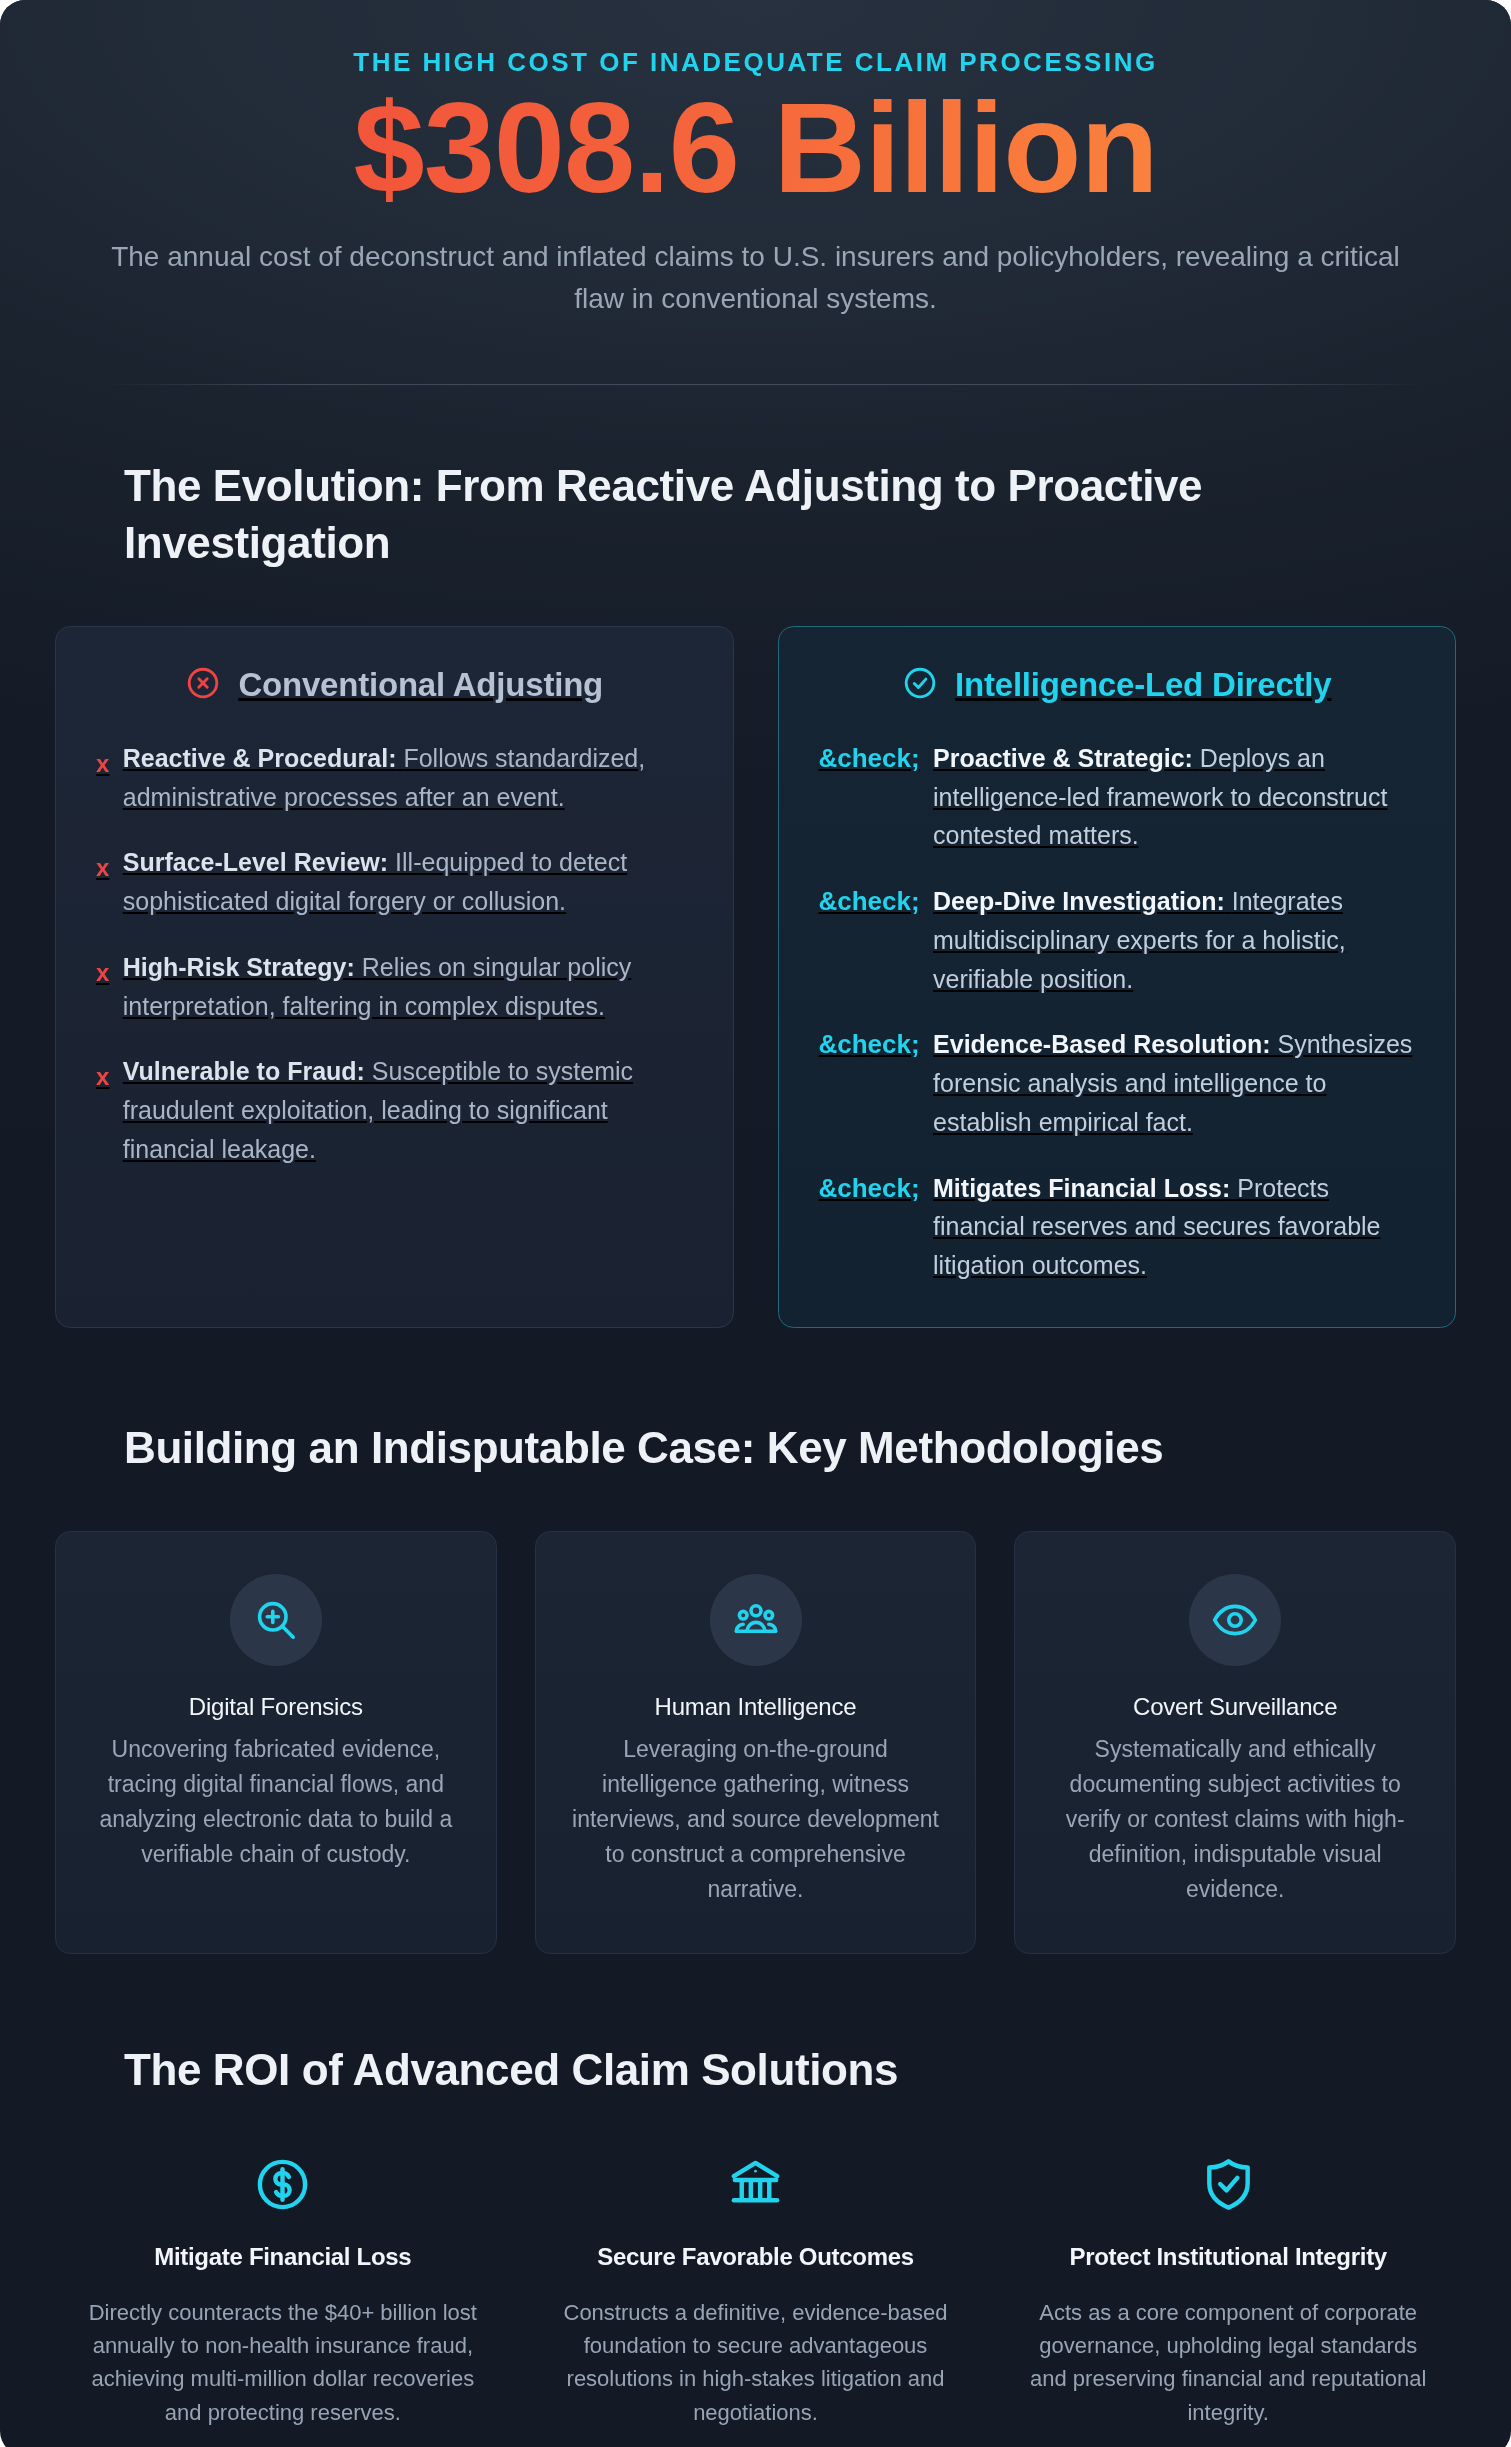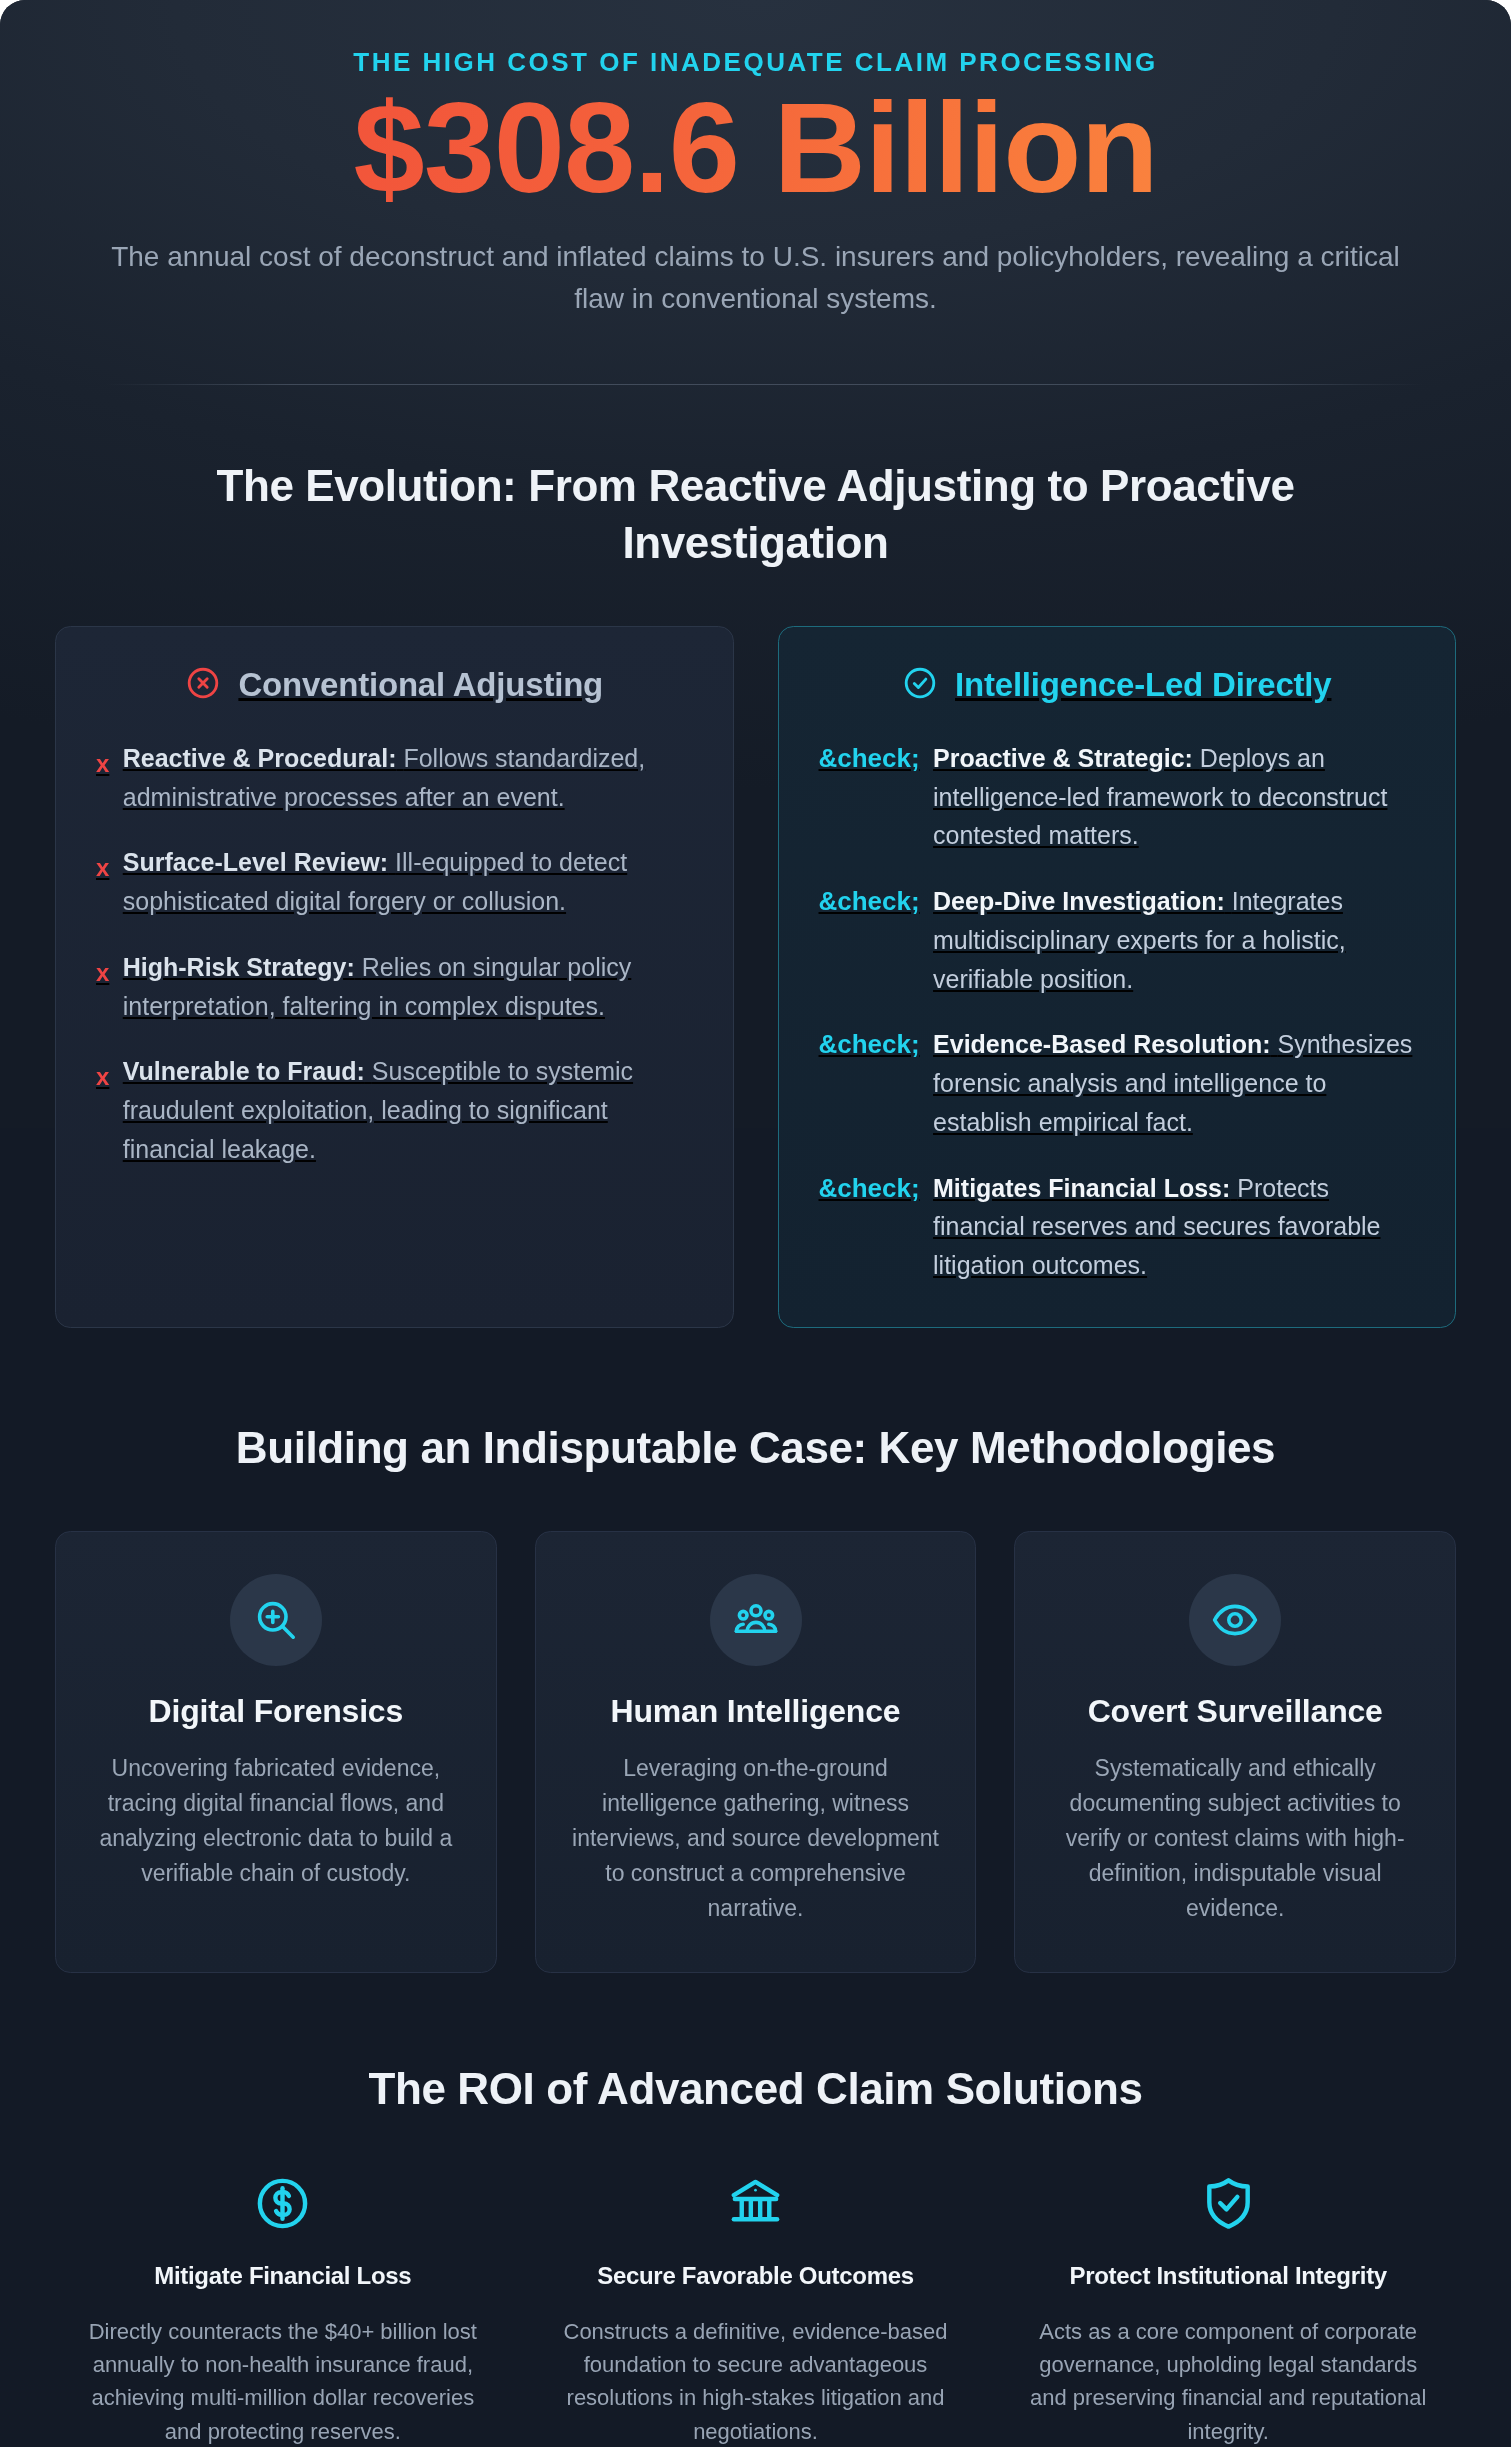--- a/index.html
+++ b/index.html
@@ -67,21 +67,21 @@
 
   .hero-rule {
     margin: 65px auto 0 auto;
     width: 1319px;
     height: 1px;
     background: linear-gradient(90deg, rgba(255,255,255,0) 0%, rgba(148,163,184,.30) 14%, rgba(148,163,184,.30) 86%, rgba(255,255,255,0) 100%);
   }
 
   
   .section-title {
-    text-align: center;
+    text-align: left;
     color: #eef2f7;
     font-size: 44px;
     font-weight: 800;
     line-height: 1.28;
     letter-spacing: -0.4px;
     padding: 0 124px;
   }
 
   
   .compare-wrap { margin-top: 55px; padding: 0 55px; display: flex; gap: 44px; align-items: stretch; }
@@ -159,23 +159,23 @@
   .icon-circle {
     width: 92px; height: 92px;
     margin: 0 auto 27px auto;
     border-radius: 50%;
     background: #2b3749;
     display: flex; align-items: center; justify-content: center;
   }
 
   .method-title {
     color: #f2f6fa;
-    font-size: 32px;
-    font-weight: 700;
-    margin-bottom: 21px;
+    font-size: 24px;
+    font-weight: 400;
+    margin-bottom: 11px;
     letter-spacing: -0.2px;
   }
   .method-desc { color: #9aa6b6; font-size: 23px; line-height: 1.52; }
 
   
   .roi-wrap { margin-top: 54px; padding: 0 55px; display: flex; gap: 17px; align-items: flex-start; }
   .roi-item { flex: 1 1 0; text-align: center; padding: 0 21px; }
   .roi-icon { margin: 0 auto 25px auto; width: 65px; height: 65px; display: flex; align-items: center; justify-content: center; }
   .roi-title {
     color: #f2f6fa;

